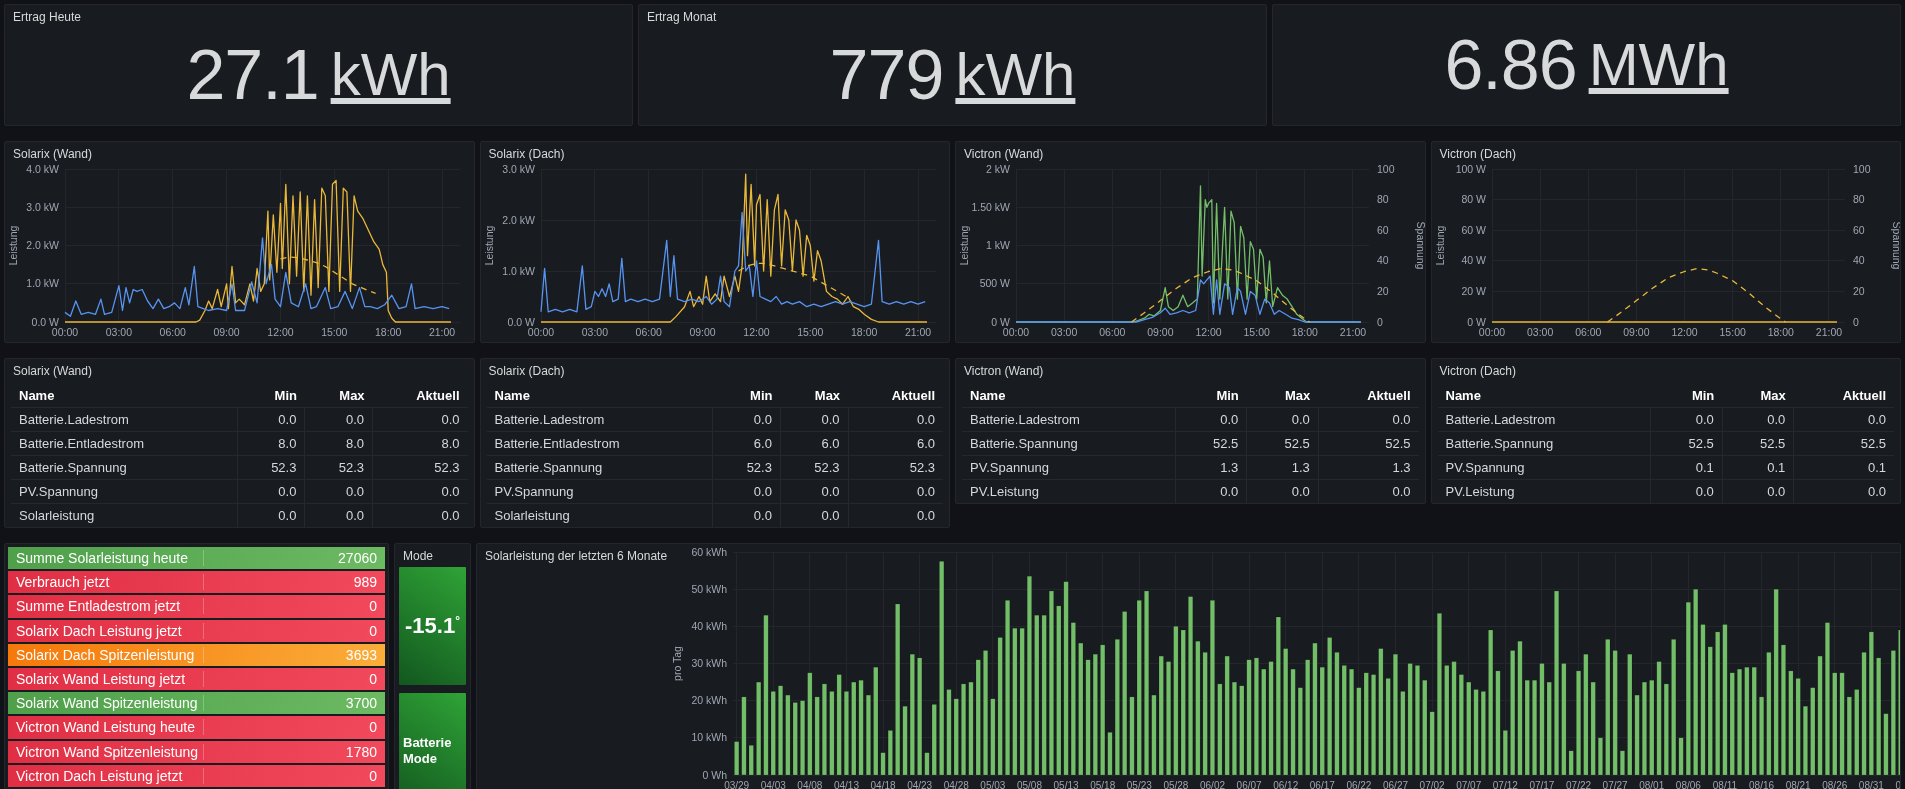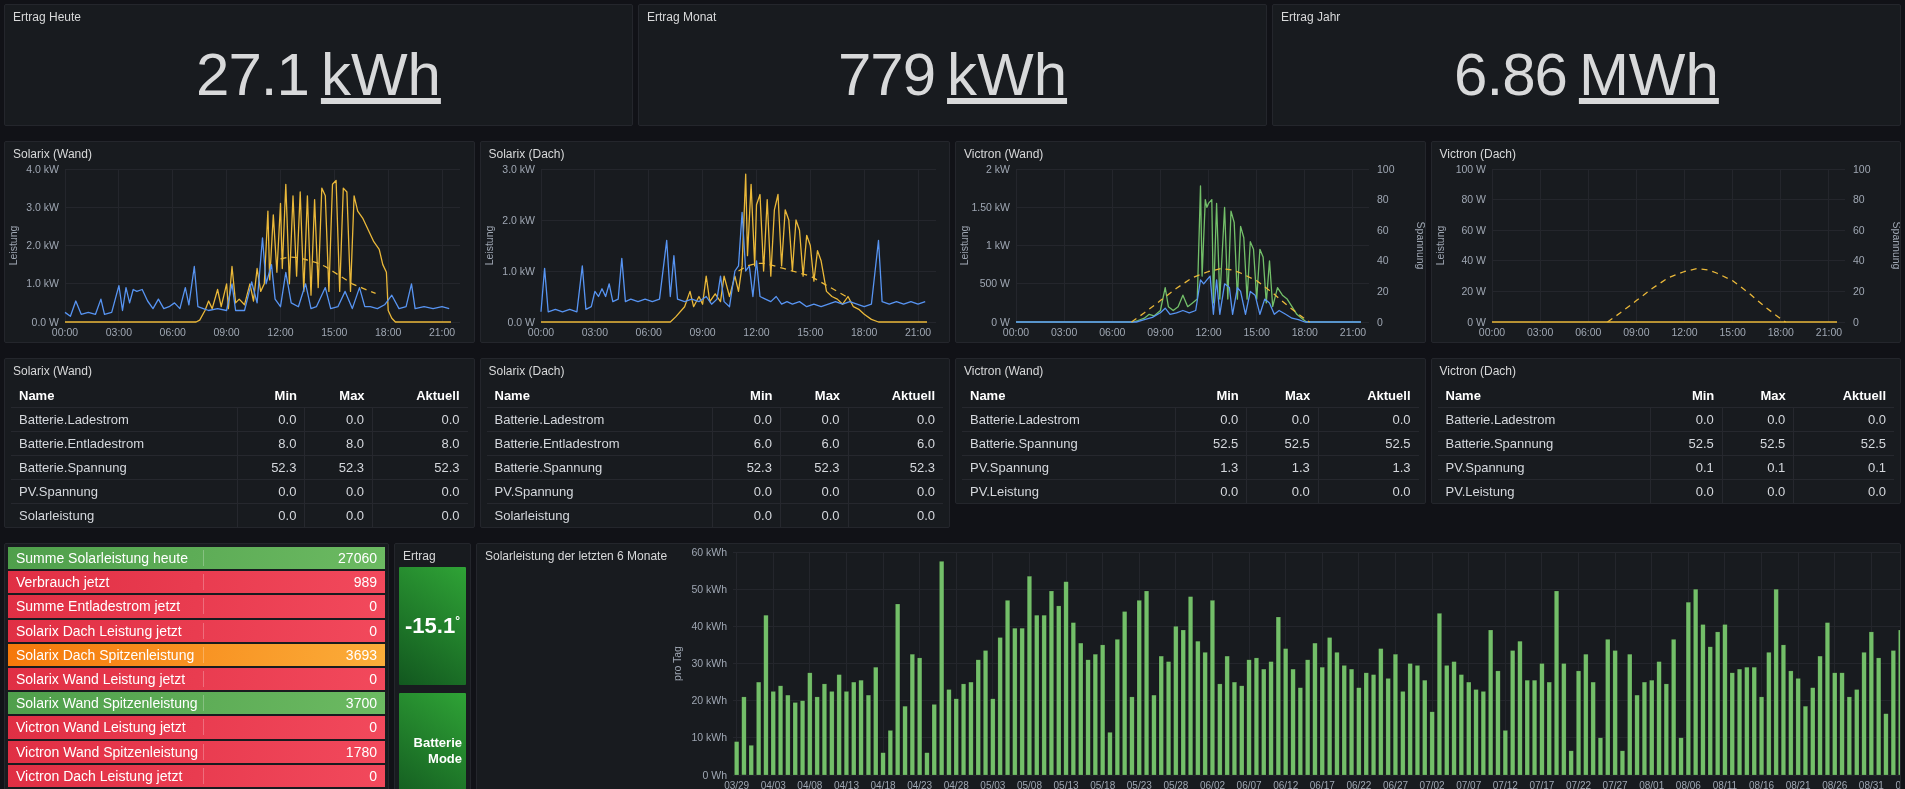--- a/index.html
+++ b/index.html
@@ -15,21 +15,21 @@
     background:#181b1f; border:1px solid #24262c; border-radius:2px;
     position:relative; overflow:hidden;
   }
   .panel-title {
     font-size:12px; line-height:14px; color:#d8d9da;
     padding:5px 0 0 8px; white-space:nowrap; cursor:pointer;
   }
   
   .stat-panel { flex:1; height:122px; display:flex; flex-direction:column; }
   .stat-body { flex:1; display:flex; align-items:center; justify-content:center; }
-  .stat-value { font-size:60px; font-weight:500; letter-spacing:-1px; line-height:1; }
+  .stat-value { font-size:70px; font-weight:500; letter-spacing:-1px; line-height:1; }
   .stat-unit  { font-size:60px; font-weight:500; margin-left:12px; line-height:1;text-decoration:underline; }
   
   .ts-panel { width:calc((100% - 15px)/4); height:202px; display:flex; flex-direction:column; }
   .ts-chart { flex:1; }
   
   .table-panel { width:calc((100% - 15px)/4); display:flex; flex-direction:column; }
   .table-panel.tall { height:170px; }
   .table-panel.short { height:146px; }
   .gtable { width:calc(100% - 12px); margin:6px; border-collapse:collapse; font-size:13px; }
   .gtable th {
@@ -49,21 +49,21 @@
                    border-right:1px solid rgba(255,255,255,0.25); }
   .stat-row .val { flex:1; display:flex; align-items:center; justify-content:flex-end; padding-right:8px; }
   .bg-green  { background:linear-gradient(100deg,#4f9f4b,#6cba62); }
   .bg-red    { background:linear-gradient(100deg,#e02f44,#f2495c); }
   .bg-orange { background:linear-gradient(100deg,#f5780a,#fbad3a); }
   .sonne-panel { width:77px; height:272px; display:flex; flex-direction:column; }
   .sonne-box {
     margin:4px; flex:1; border-radius:1px;
     background:linear-gradient(35deg,#12571f,#2fa336);
     display:flex; align-items:center; justify-content:center;
-    color:#fff; text-align:right;
+    color:#fff; text-align:left;
   }
   .sonne-value { font-size:22px; font-weight:bold; }
   .sonne-deg { font-size:12px; vertical-align:super; }
   .sonne-mode { font-size:13px; font-weight:bold; line-height:1.25; padding:0 4px; }
   .bar-panel { flex:1; height:272px; display:flex; flex-direction:row; }
   .bar-chart { flex:1; }
   svg text { font-family:"Liberation Sans", sans-serif; }
 </style>
 </head>
 <body>
@@ -79,21 +79,20 @@
       </div>
     </div>
     <div class="panel stat-panel">
       <div class="panel-title">Ertrag Monat</div>
       <div class="stat-body">
         <span class="stat-value">779</span>
         <span class="stat-unit">kWh</span>
       </div>
     </div>
     <div class="panel stat-panel">
-      <div class="panel-title">Ertrag Jahr</div>
       <div class="stat-body">
         <span class="stat-value">6.86</span>
         <span class="stat-unit">MWh</span>
       </div>
     </div>
   </div>
 
   <div class="row">
     <div class="panel ts-panel">
       <div class="panel-title">Solarix (Wand)</div>
@@ -445,39 +444,39 @@
         </div>
         <div class="stat-row bg-red">
           <div class="lbl">Solarix Wand Leistung jetzt</div>
           <div class="val">0</div>
         </div>
         <div class="stat-row bg-green">
           <div class="lbl">Solarix Wand Spitzenleistung</div>
           <div class="val">3700</div>
         </div>
         <div class="stat-row bg-red">
-          <div class="lbl">Victron Wand Leistung jetzt</div>
+          <div class="lbl">Victron Wand Leistung heute</div>
           <div class="val">0</div>
         </div>
         <div class="stat-row bg-red">
           <div class="lbl">Victron Wand Spitzenleistung</div>
           <div class="val">1780</div>
         </div>
         <div class="stat-row bg-red">
           <div class="lbl">Victron Dach Leistung jetzt</div>
           <div class="val">0</div>
         </div>
         <div class="stat-row bg-red">
           <div class="lbl">Victron Dach Spitzenleistung</div>
           <div class="val">0</div>
         </div>
       </div>
 
     <div class="panel sonne-panel">
-      <div class="panel-title">Ertrag</div>
+      <div class="panel-title">Mode</div>
       <div class="sonne-box">
         <div class="sonne-value"><span>-15.1</span><span class="sonne-deg">°</span></div>
       </div>
       <div class="sonne-box">
         <div class="sonne-mode">Batterie Mode</div>
       </div>
     </div>
 
     <div class="panel bar-panel">
       <div class="panel-title">Solarleistung der letzten 6 Monate</div>

